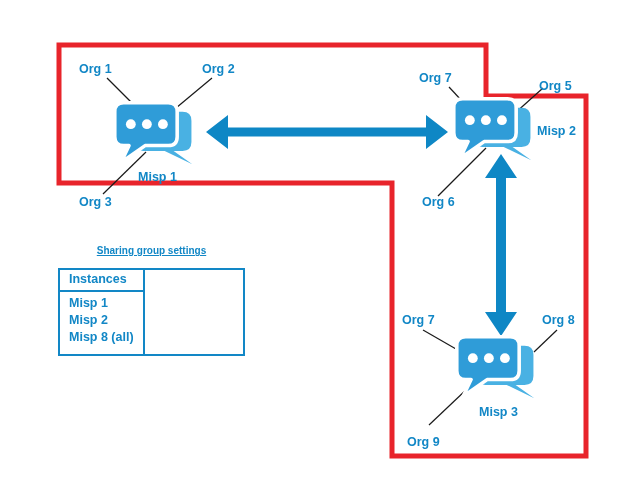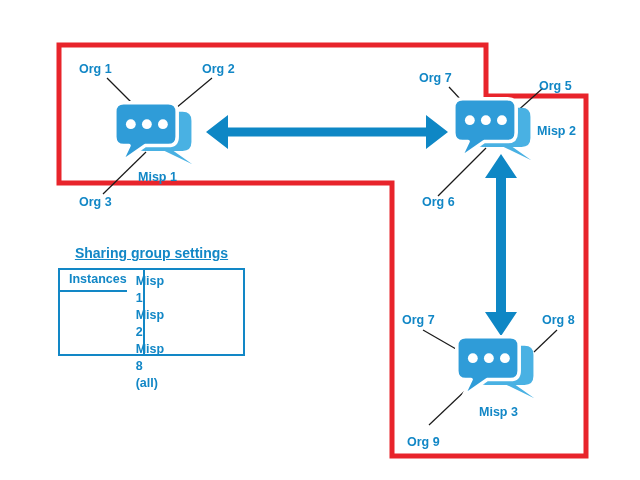--- a/index.html
+++ b/index.html
@@ -14,29 +14,29 @@
     position:relative;width:640px;height:464px;background:#fff;overflow:hidden;
     font-family:"Liberation Sans",sans-serif;
   }
   .overlay{position:absolute;left:0;top:0;width:640px;height:480px;}
   .lbl{
     position:absolute;color:var(--blue);font-weight:bold;font-size:12.5px;
     white-space:nowrap;line-height:14px;
   }
   .sg-title{
     position:absolute;left:58px;top:245px;width:187px;text-align:center;
-    color:var(--blue);font-weight:bold;font-size:14px;text-decoration:underline;
+    color:var(--blue);font-weight:bold;font-size:10px;text-decoration:underline;
     white-space:nowrap;
   }
   .sg-table{
     position:absolute;left:58px;top:268px;width:187px;height:88px;
     border:2px solid var(--blue);display:flex;box-sizing:border-box;
     color:var(--blue);font-weight:bold;font-size:12.5px;
   }
-  .sg-col{display:flex;flex-direction:row;box-sizing:border-box;}
+  .sg-col{display:flex;flex-direction:column;box-sizing:border-box;}
   .sg-col.instances{width:85px;border-right:2px solid var(--blue);}
   .sg-col.orgs{flex:1;}
   .sg-head{height:18px;padding:2px 0 0 9px;border-bottom:2px solid var(--blue);}
   .sg-cell{padding-left:9px;line-height:17px;}
   .sg-body{padding-top:3px;}
 </style>
 </head>
 <body>
 
 <div class="canvas">

